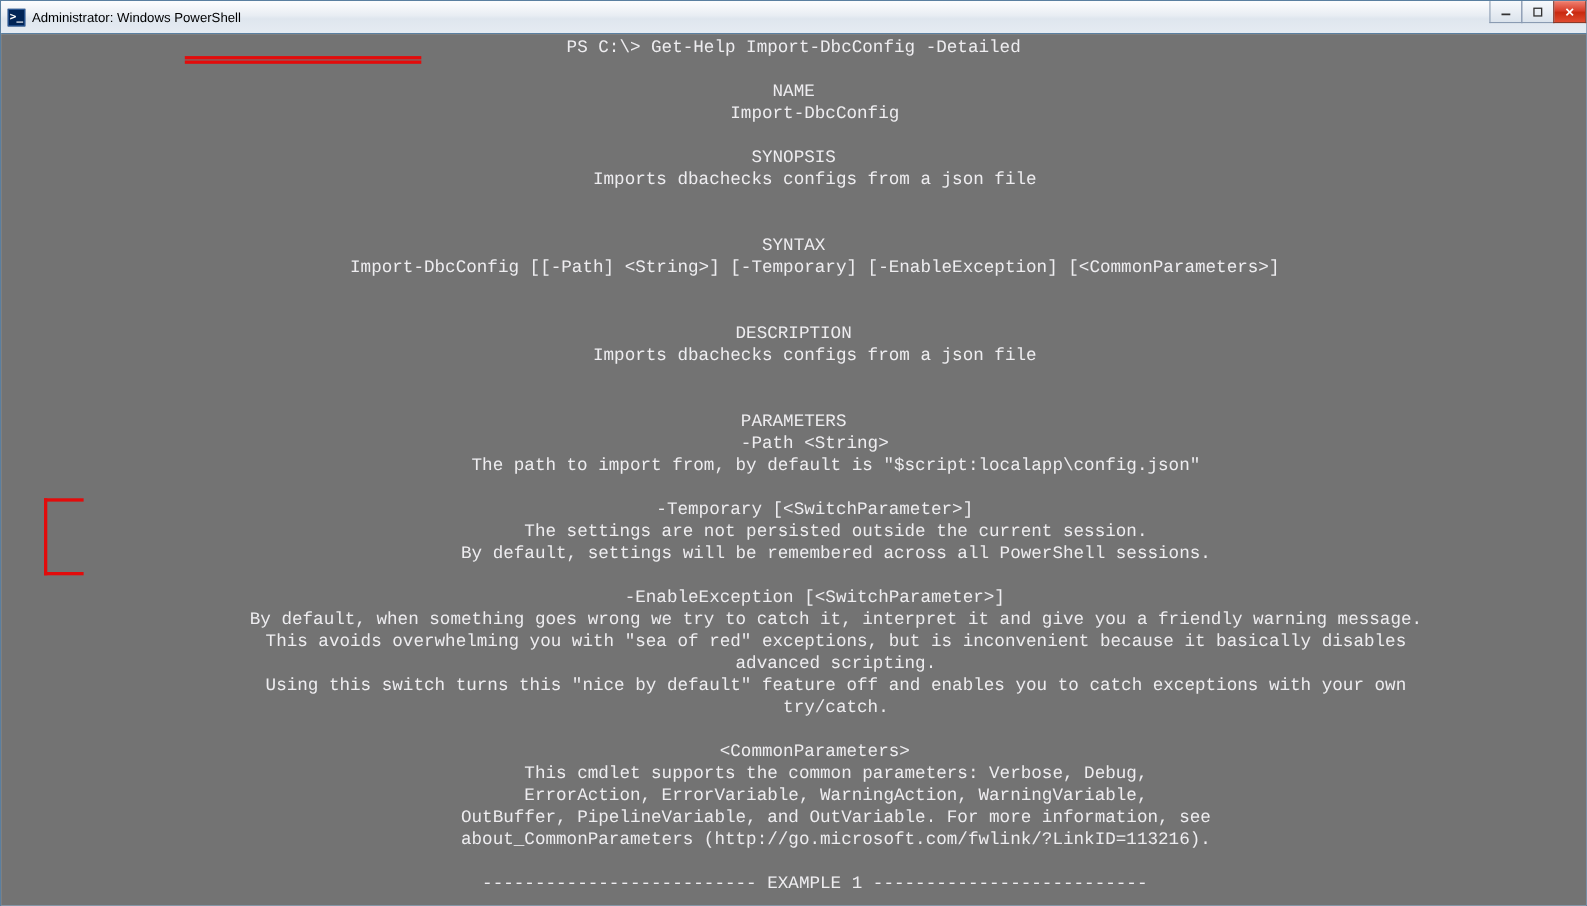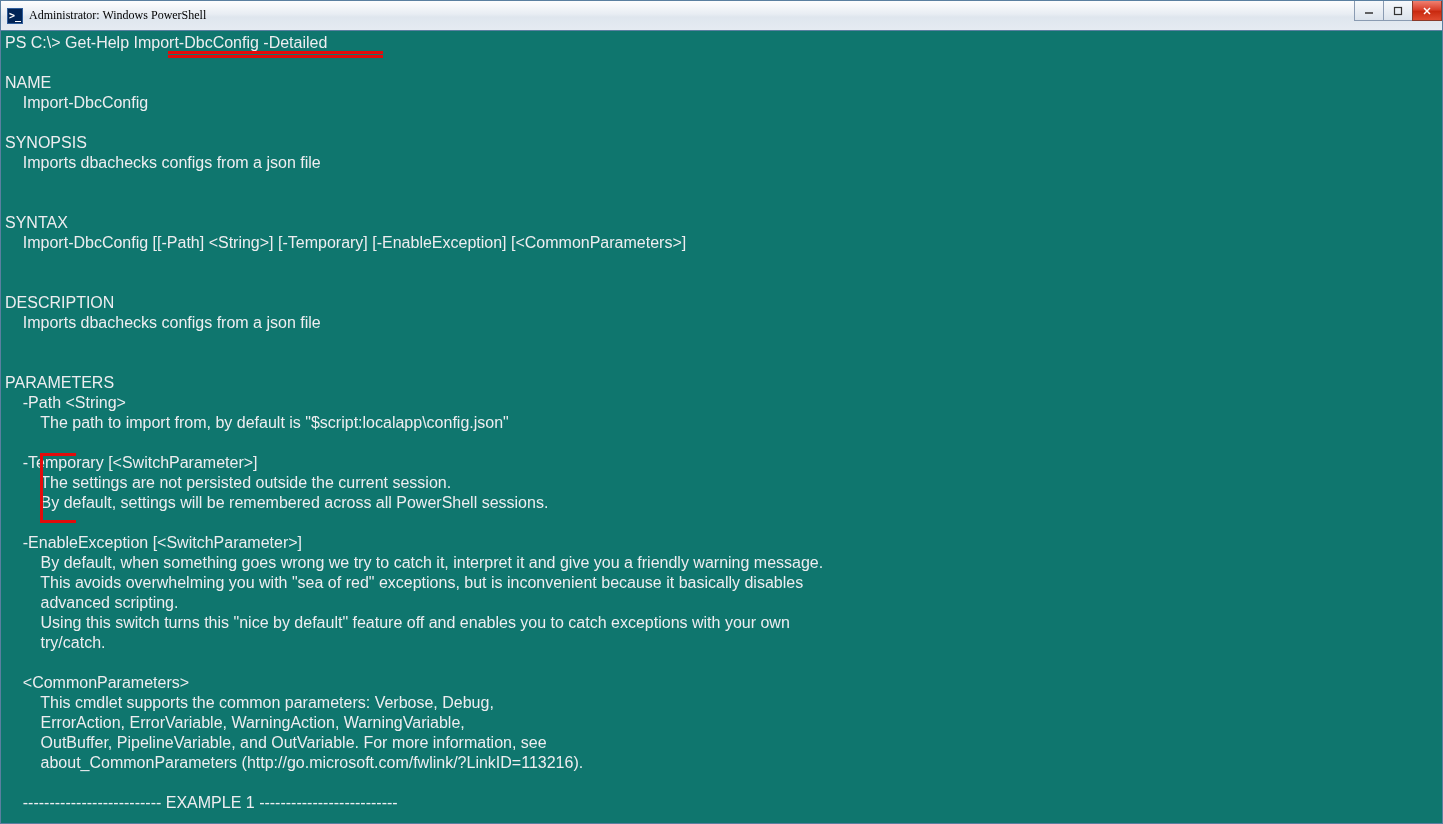--- a/index.html
+++ b/index.html
@@ -38,21 +38,20 @@
   }
   .titlebar .icon span {
     color: #fff;
     font-size: 10px;
     font-weight: bold;
     font-family: Consolas, monospace;
   }
   .titlebar .title-text {
     font-size: 12px;
     color: #000;
-    font-family: Liberation Serif, serif;
   }
   .win-controls {
     position: absolute;
     right: 0; top: 0;
     display: flex;
     height: 20px;
   }
   .win-btn {
     width: 30px;
     height: 20px;
@@ -68,29 +67,30 @@
   }
   .win-btn.close {
     background: linear-gradient(#f08070, #d9402c 45%, #c92a10 55%, #e04a2f);
     color: #fff;
     border-color: #8a3a2a;
     width: 30px;
   }
   .win-btn svg { width: 10px; height: 10px; }
   .terminal {
     flex: 1;
-    background: #0f766e;
+    background: #737373;
     color: #eeedf0;
-    font-family: Liberation Sans, sans-serif;
+    font-family: Liberation Mono, monospace;
     font-size: 16px;
     line-height: 20px;
     padding: 2px 4px;
     white-space: pre;
     overflow: hidden;
     position: relative;
+    text-align: center;
   }
   .annot-underline {
     position: absolute;
     height: 3px;
     background: #e30b0b;
   }
   .annot-underline.wavy {
     height: 4px;
     background: none;
     border-bottom: 3px solid #e30b0b;

